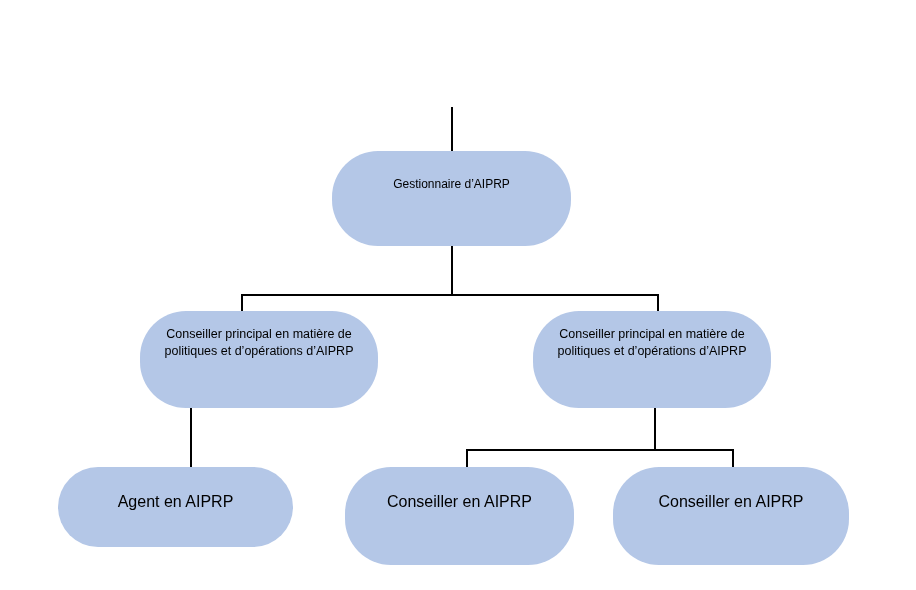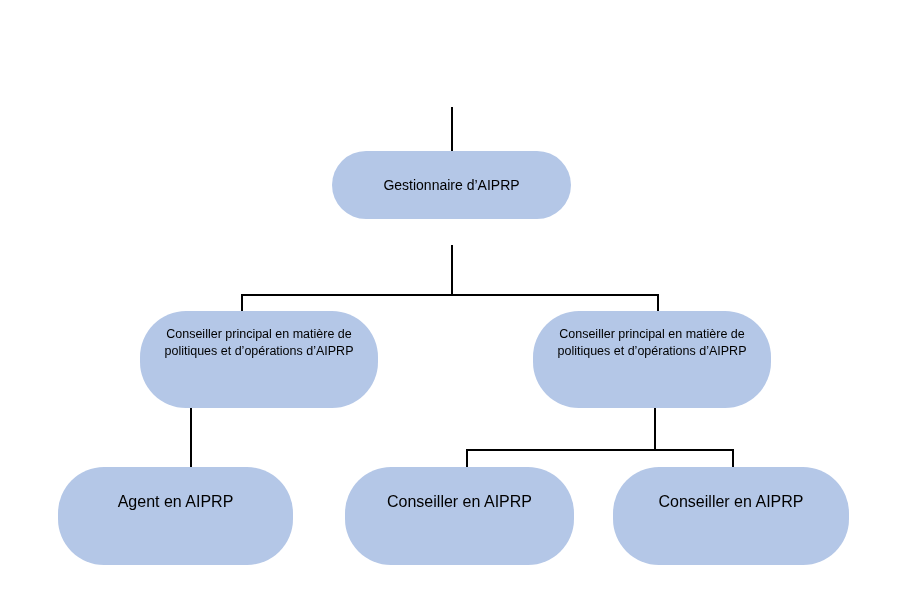--- a/index.html
+++ b/index.html
@@ -29,26 +29,26 @@
     text-align: center;
     box-sizing: border-box;
   }
   .node .label {
     display: block;
     width: 100%;
   }
   
   .n-coordonnateur { left: 331px; top: 13px;  width: 239px; height: 95px; font-size: 16px; padding: 26px 18px 0; }
   
-  .n-gestionnaire  { left: 332px; top: 151px; width: 239px; height: 68px; font-size: 14px; padding: 26px 18px 0; }
+  .n-gestionnaire  { left: 332px; top: 151px; width: 239px; height: 95px; font-size: 12px; padding: 26px 18px 0; }
   
   .n-principal-g   { left: 140px; top: 311px; width: 238px; height: 97px; font-size: 12.5px; line-height: 17px; padding: 15px 15px 0; }
   .n-principal-d   { left: 533px; top: 311px; width: 238px; height: 97px; font-size: 12.5px; line-height: 17px; padding: 15px 15px 0; }
   
-  .n-agent         { left: 58px;  top: 467px; width: 235px; height: 98px; font-size: 16px; padding: 26px 16px 0; }
+  .n-agent         { left: 58px;  top: 467px; width: 235px; height: 80px; font-size: 16px; padding: 26px 16px 0; }
   .n-conseiller-1  { left: 345px; top: 467px; width: 229px; height: 98px; font-size: 16px; padding: 26px 16px 0; }
   .n-conseiller-2  { left: 613px; top: 467px; width: 236px; height: 98px; font-size: 16px; padding: 26px 16px 0; }
 
   .connector {
     position: absolute;
     background: var(--line-color);
   }
   .vline { width: 2px; }
   .hline { height: 2px; }
 

